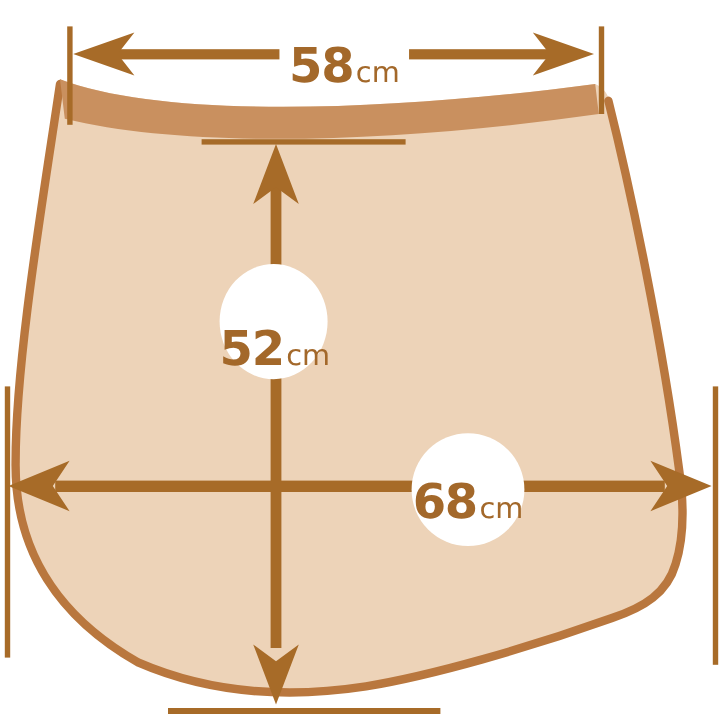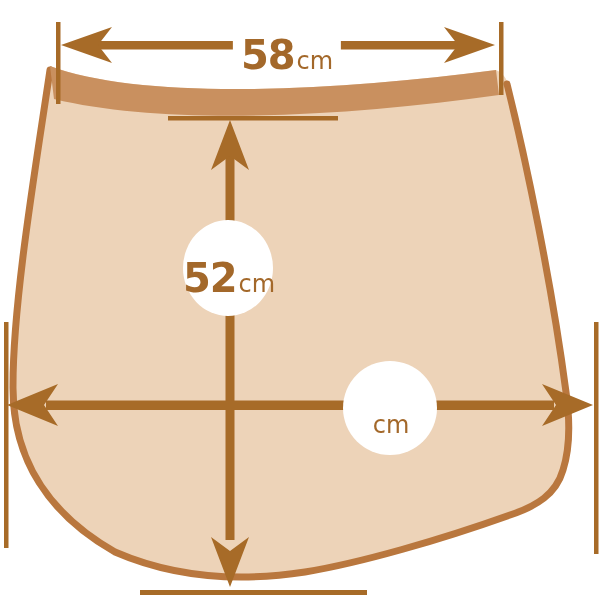--- a/index.html
+++ b/index.html
@@ -84,22 +84,23 @@
       <path class="arrow" d="M 593,405 L 542,384 L 556,405 L 542,426 Z"></path>
       <circle class="bubble" cx="390" cy="408" r="47"></circle>
     </g>
   </svg>
 
   <div class="dim-label on-white" style="left:287px;top:45px;">
     <span class="num">58</span>
     <span class="unit">cm</span>
   </div>
 
-  <div class="dim-label" style="left:229px;top:268px;">
+  <div class="dim-label" style="left:229px;top:280px;">
     <span class="num">52</span>
     <span class="unit">cm</span>
   </div>
 
   <div class="dim-label" style="left:390px;top:408px;">
+    <span class="num">68</span>
     <span class="unit">cm</span>
   </div>
 
 </div>
 
 </body></html>

